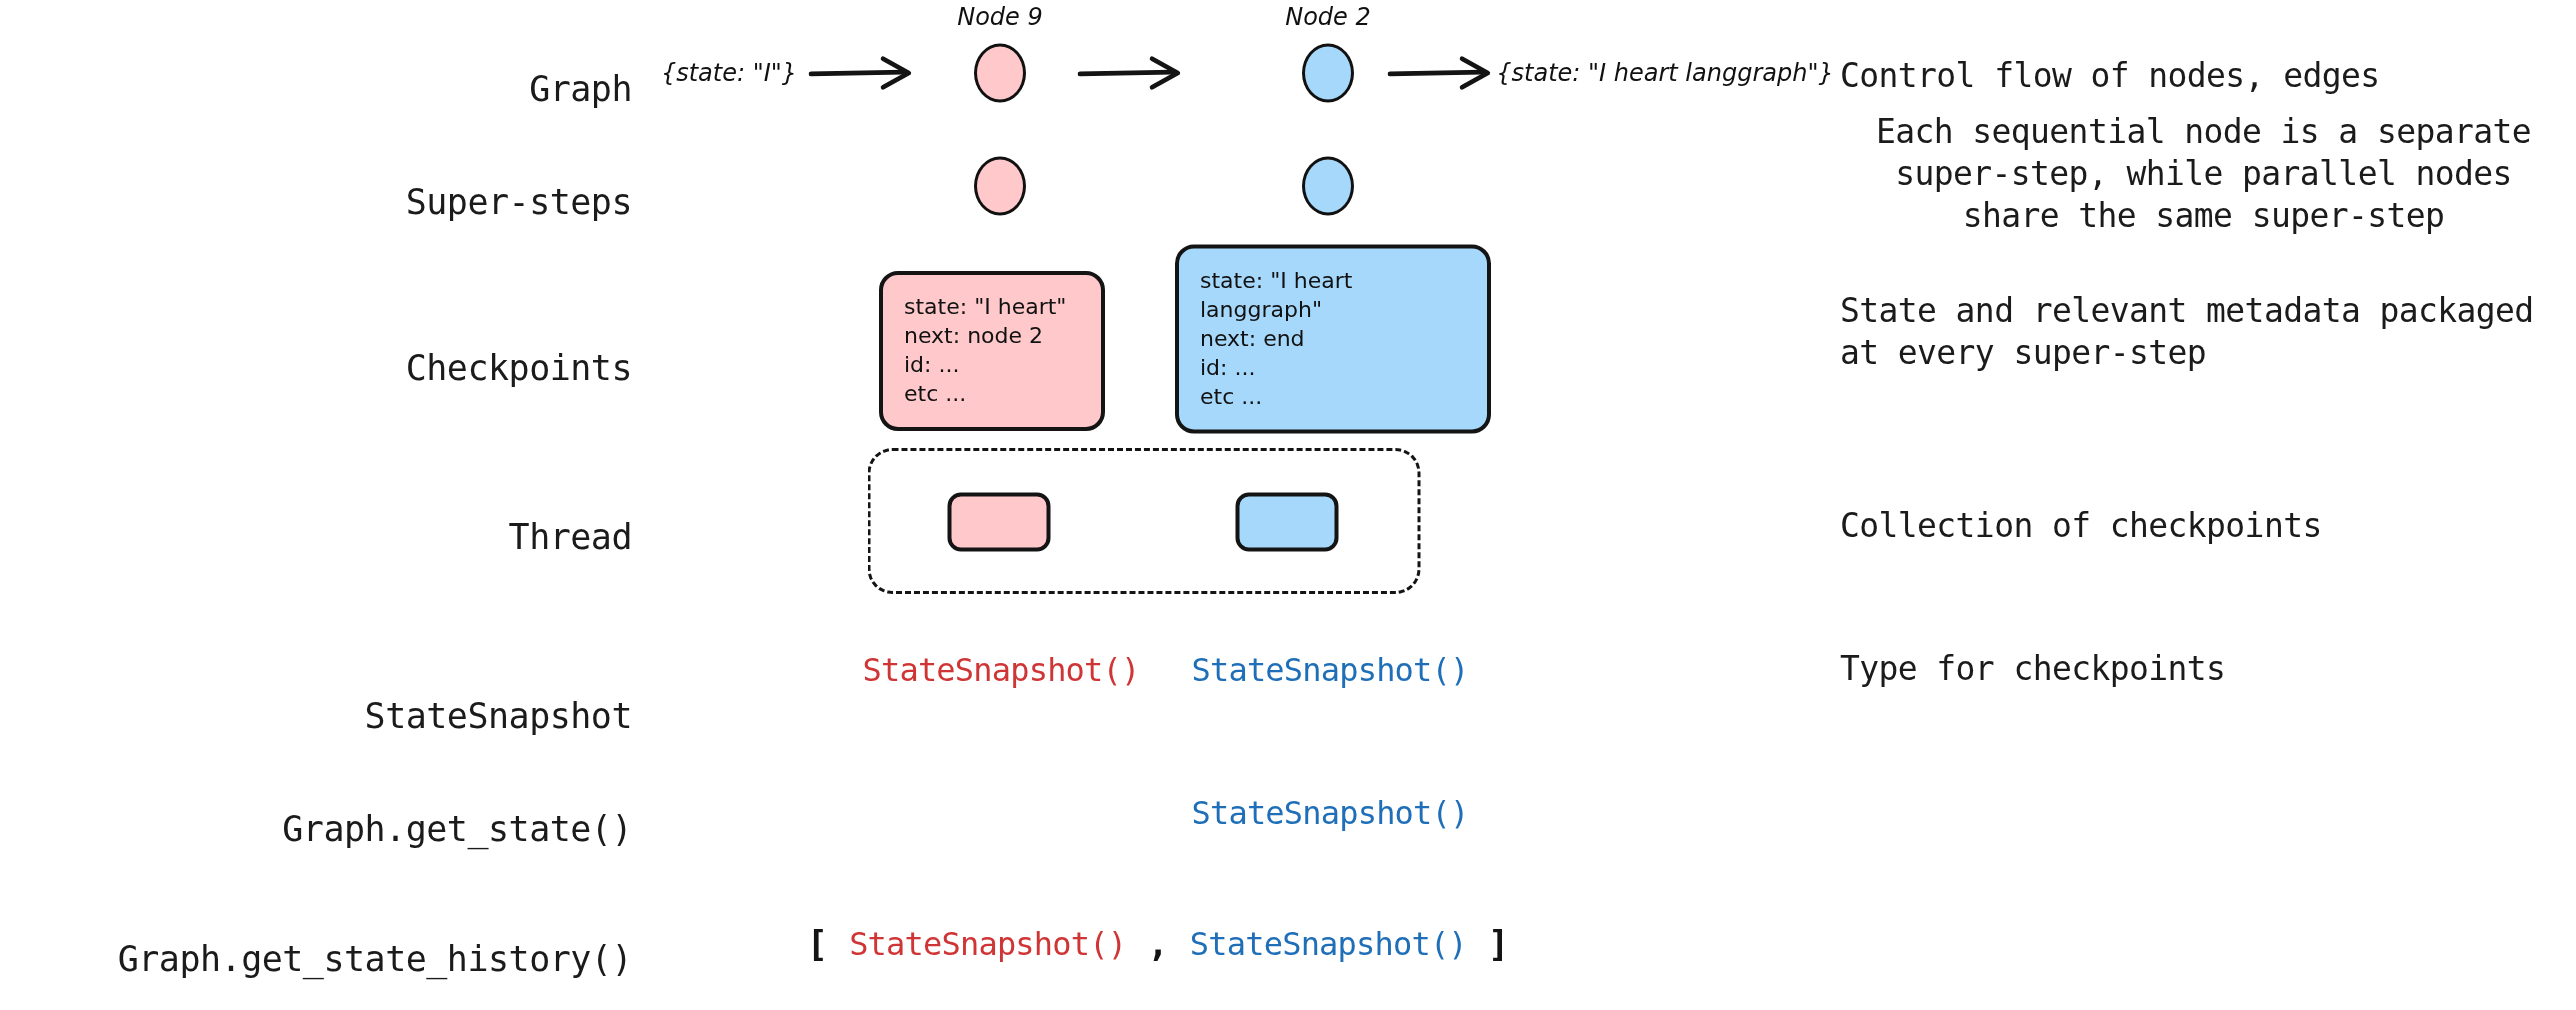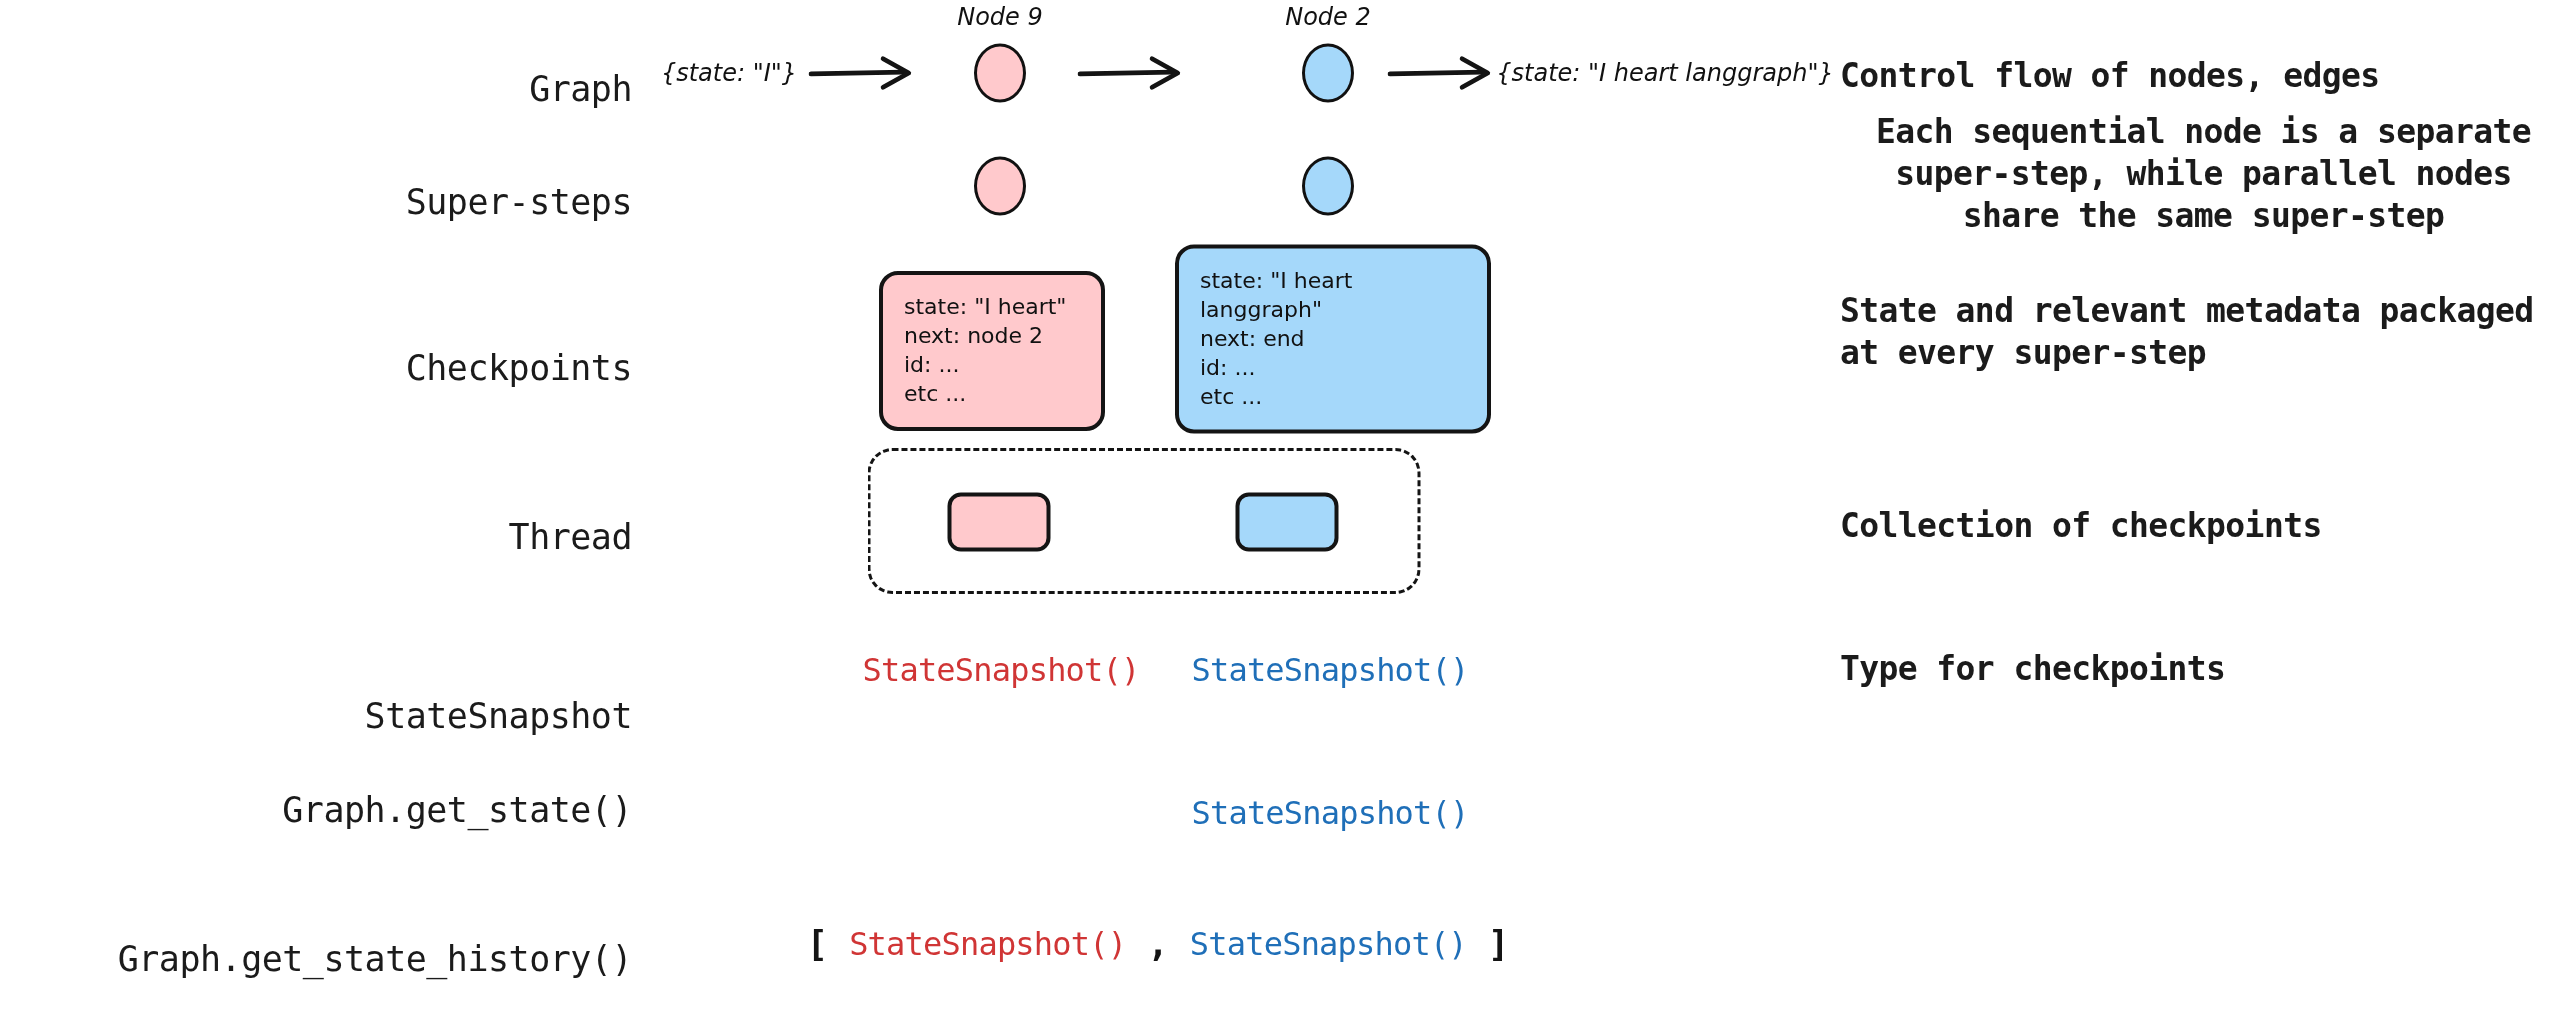--- a/index.html
+++ b/index.html
@@ -32,21 +32,21 @@
     margin-top: 16px;
   }
 
   
   .row-desc {
     position: absolute;
     left: 1840px;
     width: 727px;
     font-family: "DejaVu Sans Mono", monospace;
     font-size: 33px;
-    font-weight: 700;
+    font-weight: 400;
     line-height: 42px;
     color: #1b1b1b;
     letter-spacing: -0.6px;
     white-space: pre-line;
   }
 
   
   .hand {
     position: absolute;
     font-family: "DejaVu Sans", sans-serif;
@@ -148,21 +148,21 @@
 </head>
 <body>
 
 <div id="canvas">
 
   <div class="row-label" style="top:73px;">Graph</div>
   <div class="row-label" style="top:186px;">Super-steps</div>
   <div class="row-label" style="top:352px;">Checkpoints</div>
   <div class="row-label" style="top:521px;">Thread</div>
   <div class="row-label" style="top:700px;">StateSnapshot</div>
-  <div class="row-label" style="top:794px;">Graph.get_state()</div>
+  <div class="row-label" style="top:813px;">Graph.get_state()</div>
   <div class="row-label" style="top:943px;">Graph.get_state_history()</div>
 
   <div class="row-desc" style="top:55px;">Control flow of nodes, edges</div>
   <div class="row-desc" style="top:111px;text-align:center;">Each sequential node is a separate
 super-step, while parallel nodes
 share the same super-step</div>
   <div class="row-desc" style="top:505px;">Collection of checkpoints</div>
   <div class="row-desc" style="top:290px;">State and relevant metadata packaged
 at every super-step</div>
   <div class="row-desc" style="top:648px;">Type for checkpoints</div>

